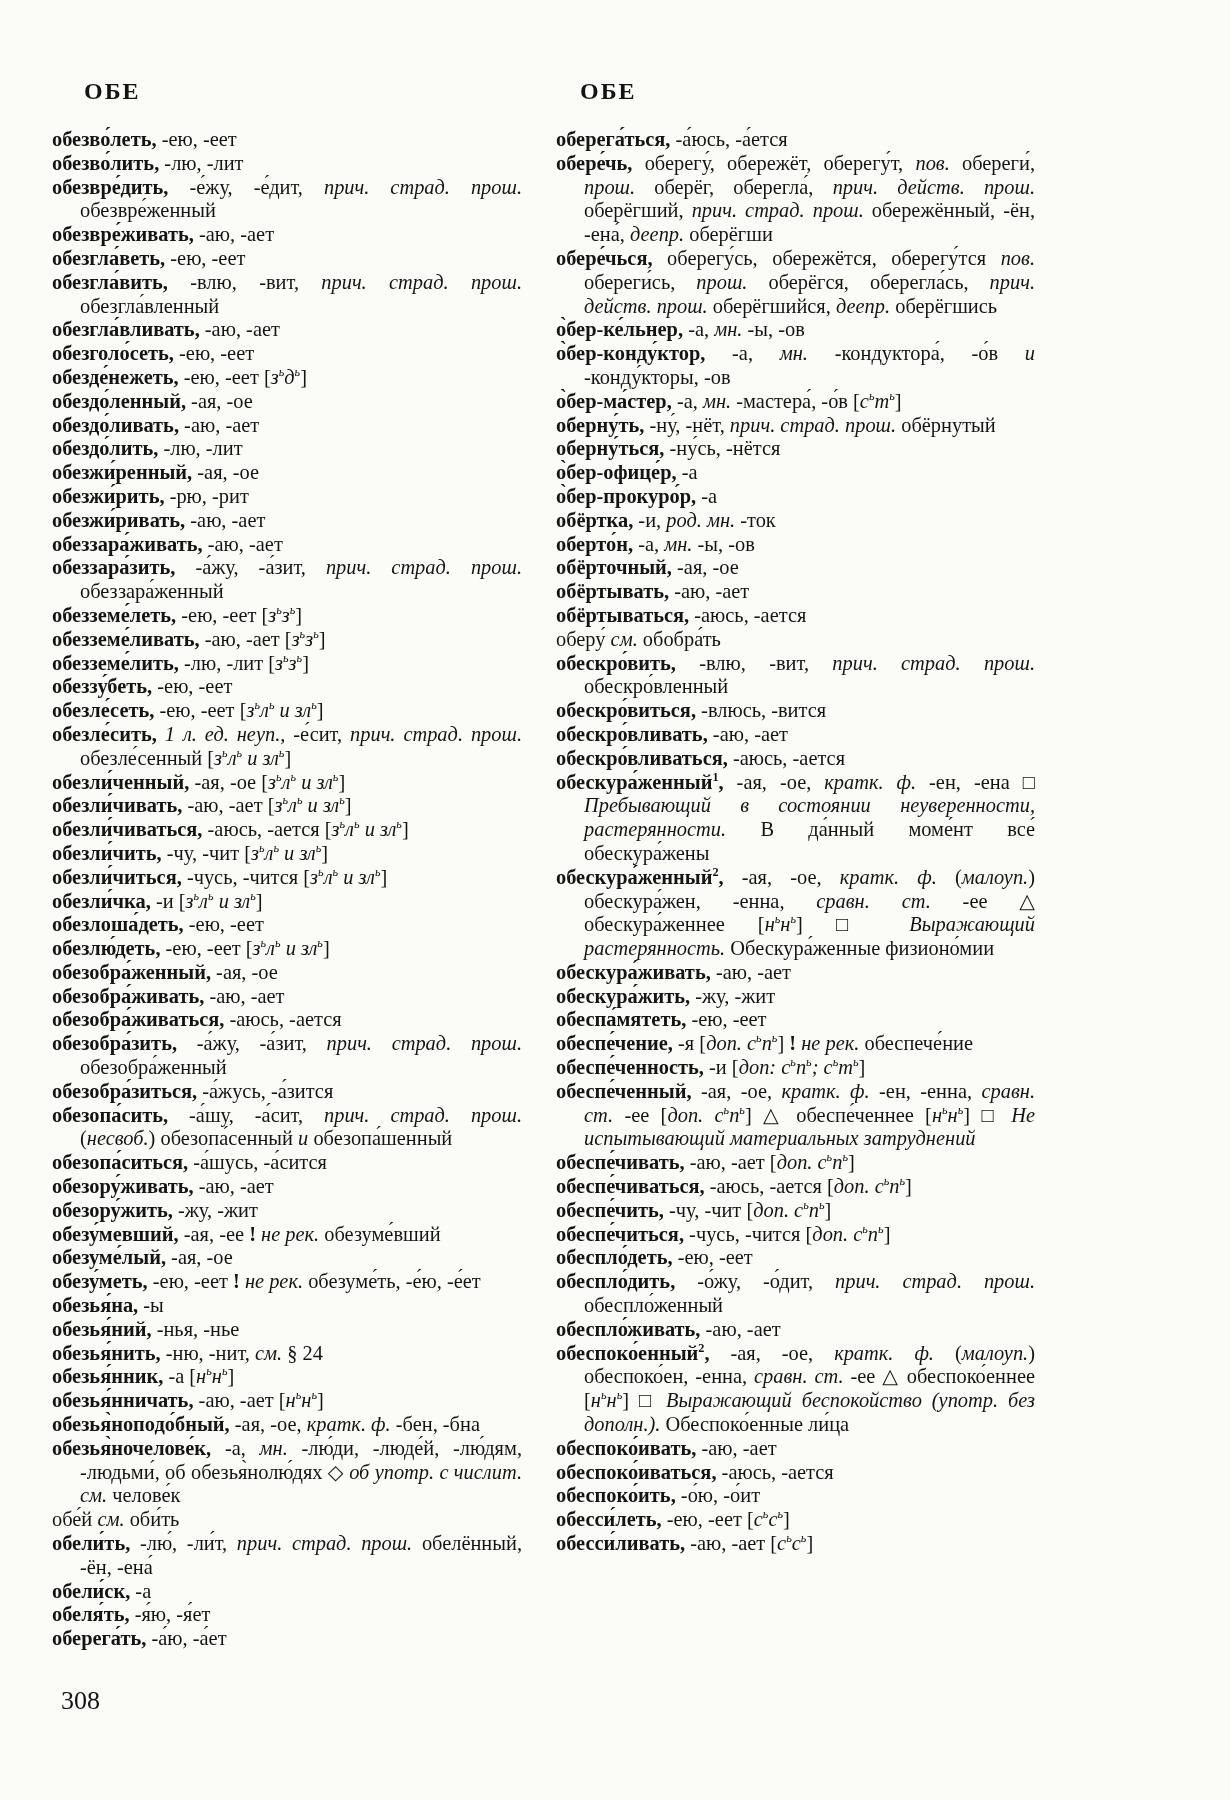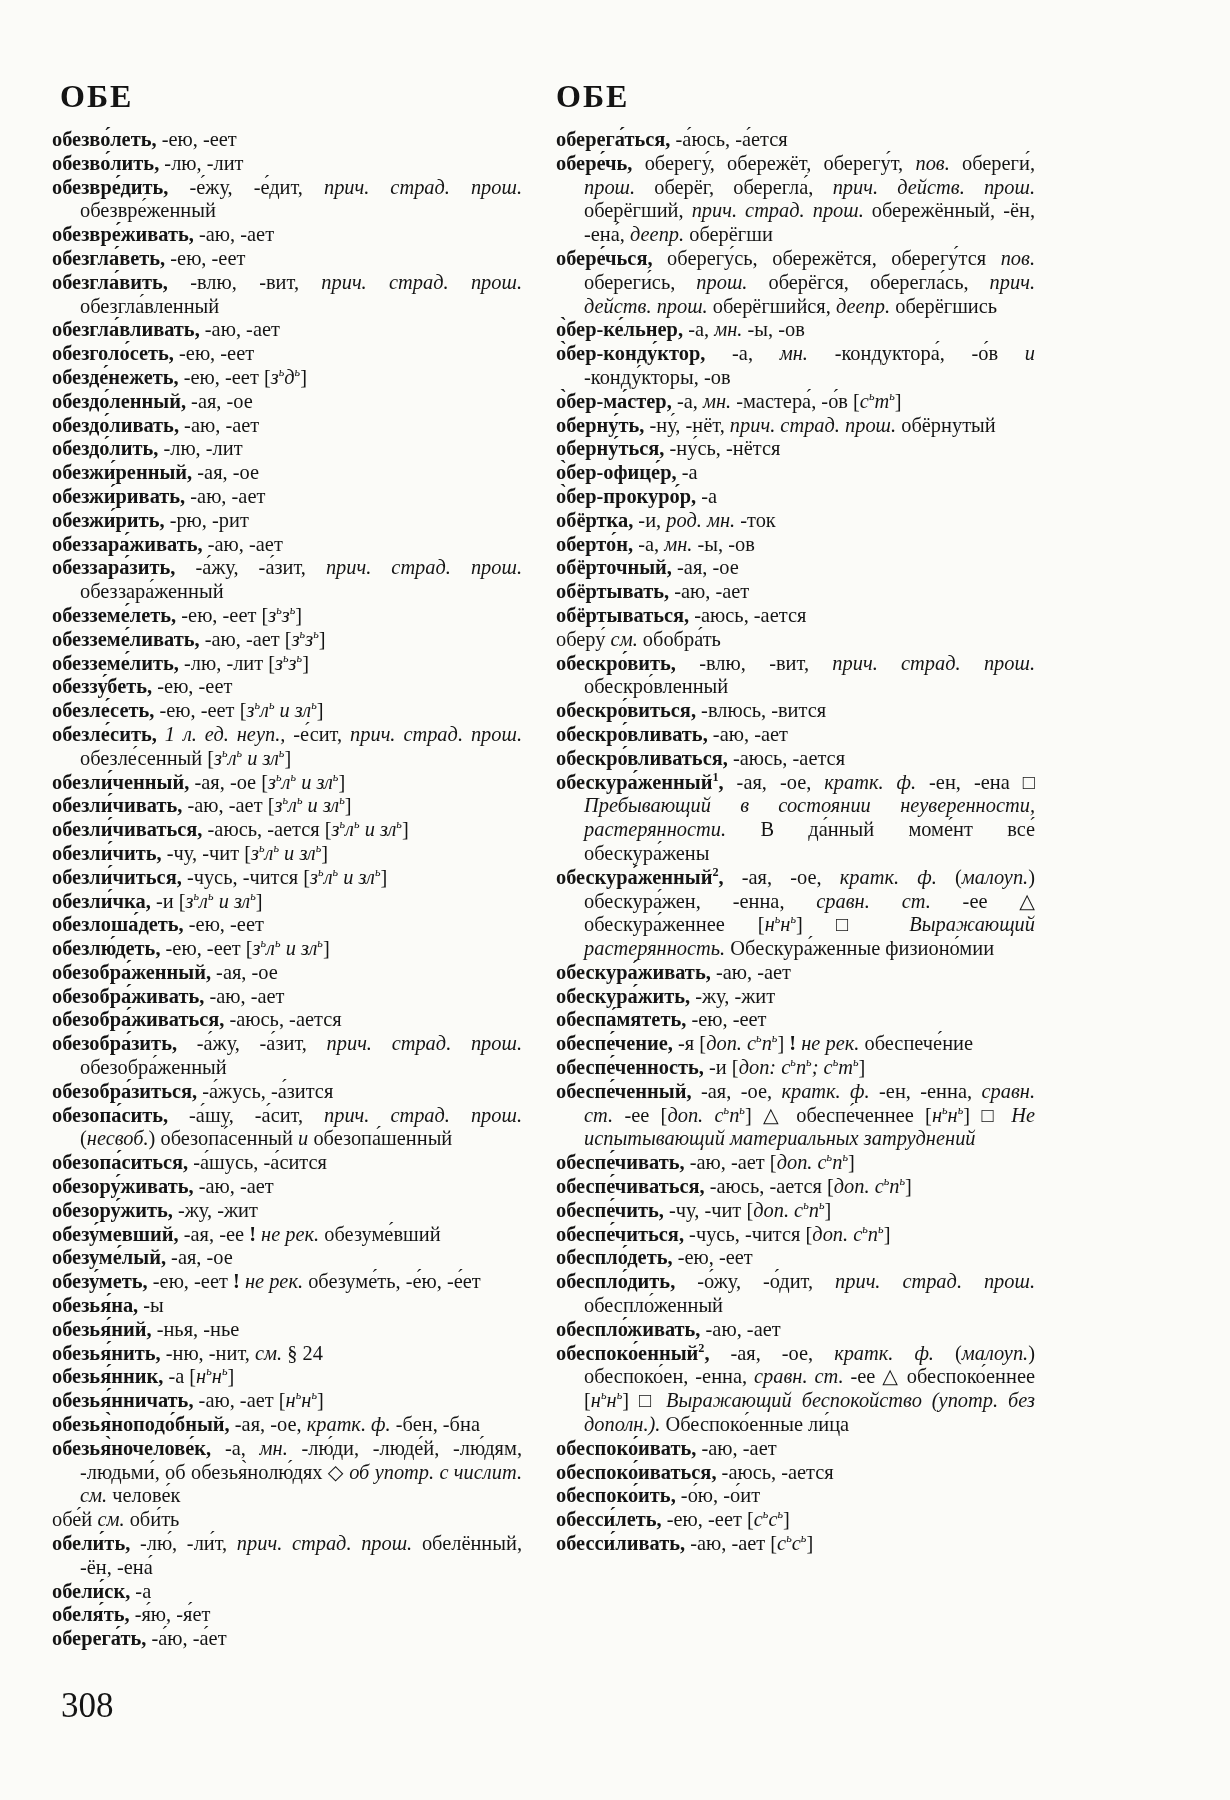--- a/index.html
+++ b/index.html
@@ -6,42 +6,42 @@
   html,body { margin:0; padding:0; }
   body {
     width:1230px; height:1800px;
     background:#fbfbf8;
     position:relative;
     font-family:"Liberation Serif","DejaVu Serif",serif;
     color:#141414;
   }
   .running-head {
     position:absolute; top:78px;
-    font-size:32px; font-weight:bold; letter-spacing:2px;
+    font-size:24px; font-weight:bold; letter-spacing:2px;margin-left:24px;
   }
   #hdrL { left:60px; }
   #hdrR { left:556px; }
   .col {
     position:absolute; top:128px;
     text-align:justify;
     font-size:20.4px; line-height:23.8px;
   }
   #colL { left:52px;  width:470px; }
   #colR { left:556px; width:479px; }
   .col p.entry {
     margin:0;
     padding-left:28px;
     text-indent:-28px;
   }
   .col b { font-weight:bold; }
   .col i { font-style:italic; }
   .col sup { font-size:60%; vertical-align:super; line-height:0; }
   .pageno {
     position:absolute; left:61px; top:1686px;
-    font-size:35px;
+    font-size:26px;
   }
 </style>
 </head>
 <body>
 
 <div class="running-head" id="hdrL">ОБЕ</div>
 
 <div class="running-head" id="hdrR">ОБЕ</div>
 
 <div class="col" id="colL">
@@ -51,22 +51,22 @@
     <p class="entry"><b>обезвре́живать,</b> -аю, -ает</p>
     <p class="entry"><b>обезгла́веть,</b> -ею, -еет</p>
     <p class="entry"><b>обезгла́вить,</b> -влю, -вит, <i>прич. страд. прош.</i> обезгла́вленный</p>
     <p class="entry"><b>обезгла́вливать,</b> -аю, -ает</p>
     <p class="entry"><b>обезголо́сеть,</b> -ею, -еет</p>
     <p class="entry"><b>обезде́нежеть,</b> -ею, -еет [<i>з<sup>ь</sup>д<sup>ь</sup></i>]</p>
     <p class="entry"><b>обездо́ленный,</b> -ая, -ое</p>
     <p class="entry"><b>обездо́ливать,</b> -аю, -ает</p>
     <p class="entry"><b>обездо́лить,</b> -лю, -лит</p>
     <p class="entry"><b>обезжи́ренный,</b> -ая, -ое</p>
+    <p class="entry"><b>обезжи́рить,</b> -рю, -рит</p>
     <p class="entry"><b>обезжи́ривать,</b> -аю, -ает</p>
-    <p class="entry"><b>обезжи́рить,</b> -рю, -рит</p>
     <p class="entry"><b>обеззара́живать,</b> -аю, -ает</p>
     <p class="entry"><b>обеззара́зить,</b> -а́жу, -а́зит, <i>прич. страд. прош.</i> обеззара́женный</p>
     <p class="entry"><b>обезземе́леть,</b> -ею, -еет [<i>з<sup>ь</sup>з<sup>ь</sup></i>]</p>
     <p class="entry"><b>обезземе́ливать,</b> -аю, -ает [<i>з<sup>ь</sup>з<sup>ь</sup></i>]</p>
     <p class="entry"><b>обезземе́лить,</b> -лю, -лит [<i>з<sup>ь</sup>з<sup>ь</sup></i>]</p>
     <p class="entry"><b>обеззу́беть,</b> -ею, -еет</p>
     <p class="entry"><b>обезле́сеть,</b> -ею, -еет [<i>з<sup>ь</sup>л<sup>ь</sup> и зл<sup>ь</sup></i>]</p>
     <p class="entry"><b>обезле́сить,</b> <i>1 л. ед. неуп.,</i> -е́сит, <i>прич. страд. прош.</i> обезле́сенный [<i>з<sup>ь</sup>л<sup>ь</sup> и зл<sup>ь</sup></i>]</p>
     <p class="entry"><b>обезли́ченный,</b> -ая, -ое [<i>з<sup>ь</sup>л<sup>ь</sup> и зл<sup>ь</sup></i>]</p>
     <p class="entry"><b>обезли́чивать,</b> -аю, -ает [<i>з<sup>ь</sup>л<sup>ь</sup> и зл<sup>ь</sup></i>]</p>

